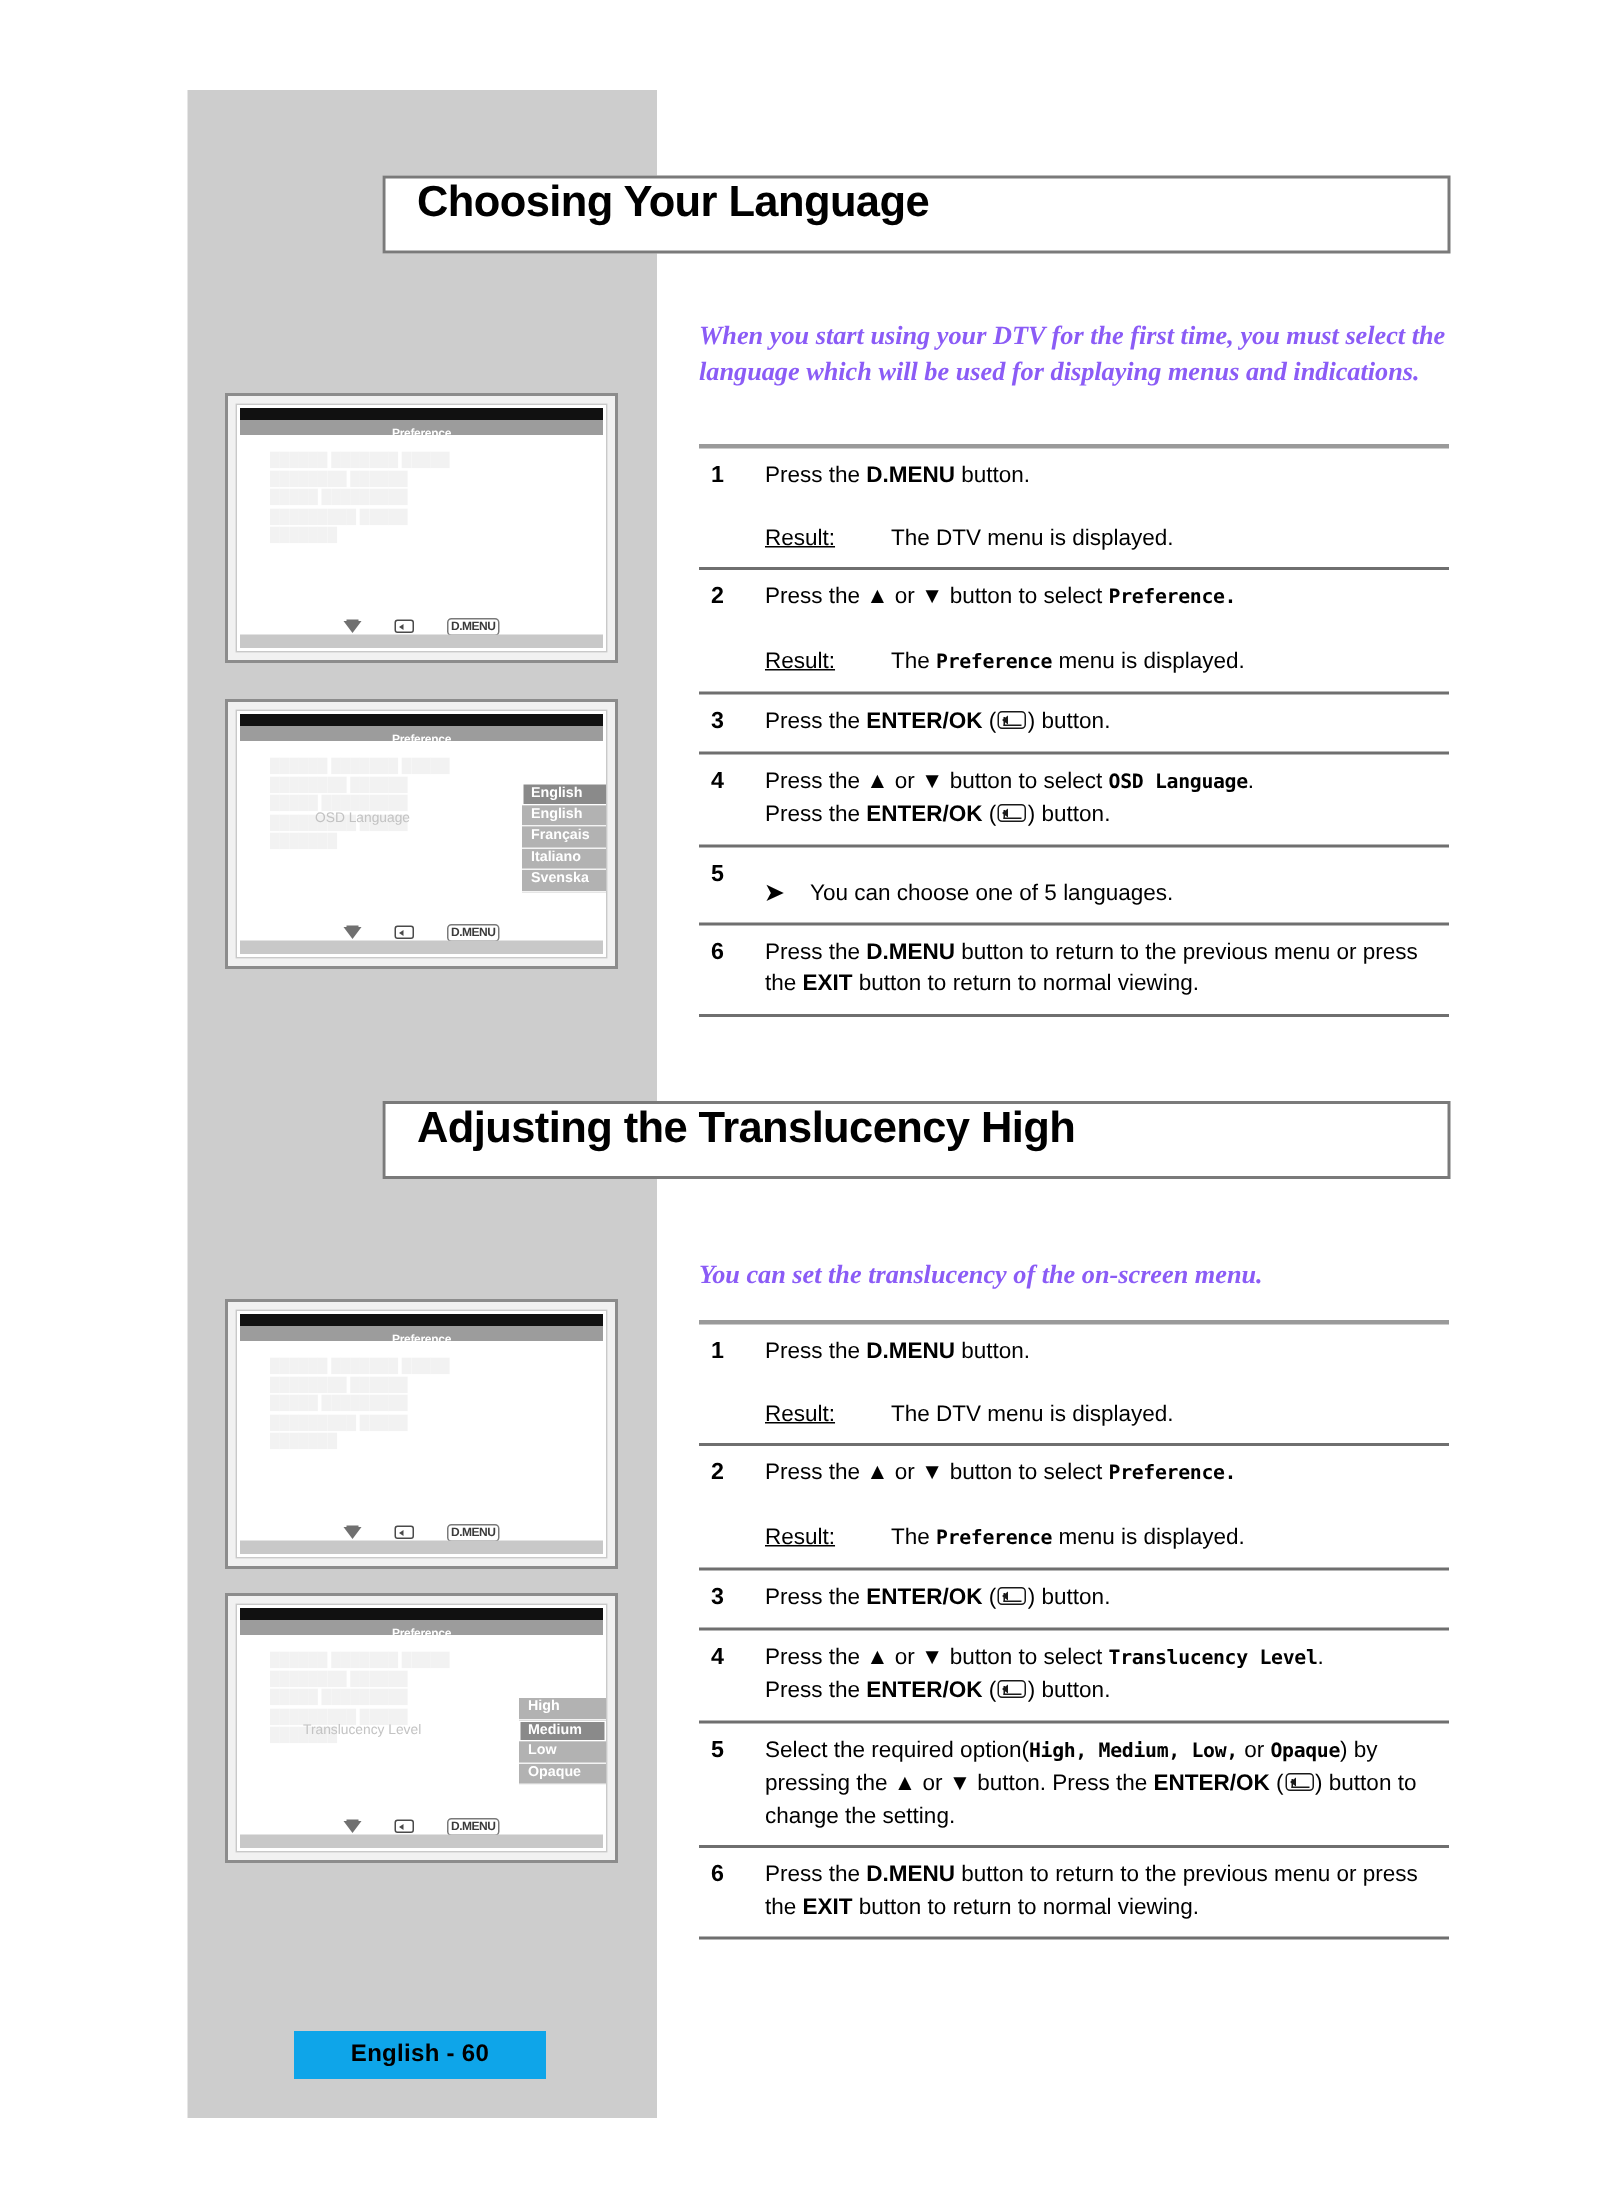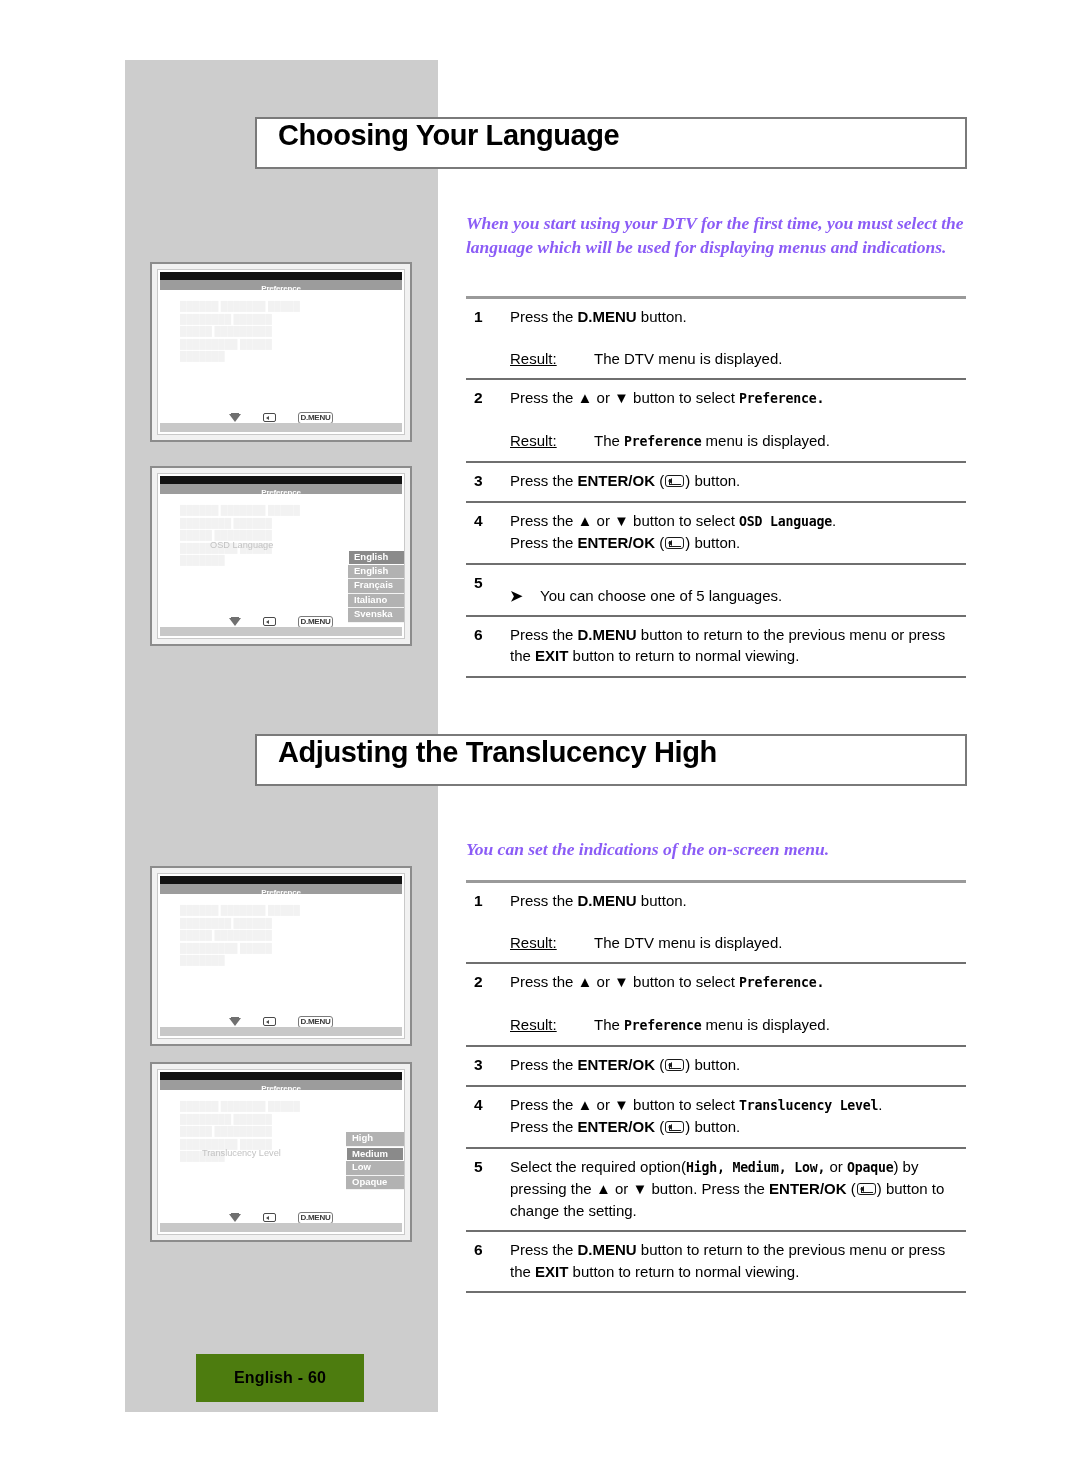--- a/index.html
+++ b/index.html
@@ -264,22 +264,22 @@
 
   #tv-1 { left: 150px; top: 262px; }
   #tv-2 { left: 150px; top: 466px; }
   #tv-3 { left: 150px; top: 866px; }
   #tv-4 { left: 150px; top: 1062px; }
 
   
   #footer {
     position: absolute;
     left: 196px; top: 1354px;
-    width: 168px; height: 48px;
-    background: #4d7c0f;
+    width: 168px; height: 32px;
+    background: #0ea5e9;
     display: flex; align-items: center; justify-content: center;
   }
   #footer .footer-text {
     font-size: 16px; font-weight: bold; letter-spacing: 0.2px;
   }
 </style>
 </head>
 <body>
 
 <div id="grey-panel"></div>
@@ -341,21 +341,21 @@
       <div class="step-body">
         <div><span>Press the </span><b>D.MENU</b><span> button to return to the previous menu or press the </span><b>EXIT</b><span> button to return to normal viewing.</span></div>
       </div>
     </div>
     <div class="rule thin"></div>
   </div>
 
 <div class="heading-bar" id="heading-translucency">
   <span class="heading-text">Adjusting the Translucency High</span>
 </div>
-<div class="intro" id="intro-translucency">You can set the indications of the on-screen menu.</div>
+<div class="intro" id="intro-translucency">You can set the translucency of the on-screen menu.</div>
 <div class="steps" id="steps-translucency">
     <div class="rule"></div>
     <div class="step">
       <div class="step-num">1</div>
       <div class="step-body">
         <div><span>Press the </span><b>D.MENU</b><span> button.</span></div>
         <div class="result-line">
           <span class="result-label">Result:</span>
           <span class="result-text"><span>The DTV menu is displayed.</span></span>
         </div>
@@ -419,21 +419,21 @@
     </div>
   </div>
 <div class="tv" id="tv-2">
     <div class="tv-inner">
       <div class="tv-topbar"></div>
       <div class="tv-titlebar">
         <span class="tv-title">Preference</span>
       </div>
       <div class="tv-ghost">██████ ███████ █████<br>████████ ██████<br>█████ █████████<br>█████████ █████<br>███████</div>
       <div class="tv-fieldlabel" style="left: 52px; top: 66px;">OSD Language</div>
-      <div class="opt-list" style="left: 190px; top: 48px; width: 60px; margin-top: 28px;">
+      <div class="opt-list" style="left: 190px; top: 48px; width: 60px;">
         <div class="opt selected">English</div>
         <div class="opt">English</div>
         <div class="opt">Français</div>
         <div class="opt">Italiano</div>
         <div class="opt">Svenska</div>
       </div>
       <div class="tv-botrow">
         <div class="tri-down"></div>
         <div class="mini-ok"></div>
         <div class="dmenu-label">D.MENU</div>

